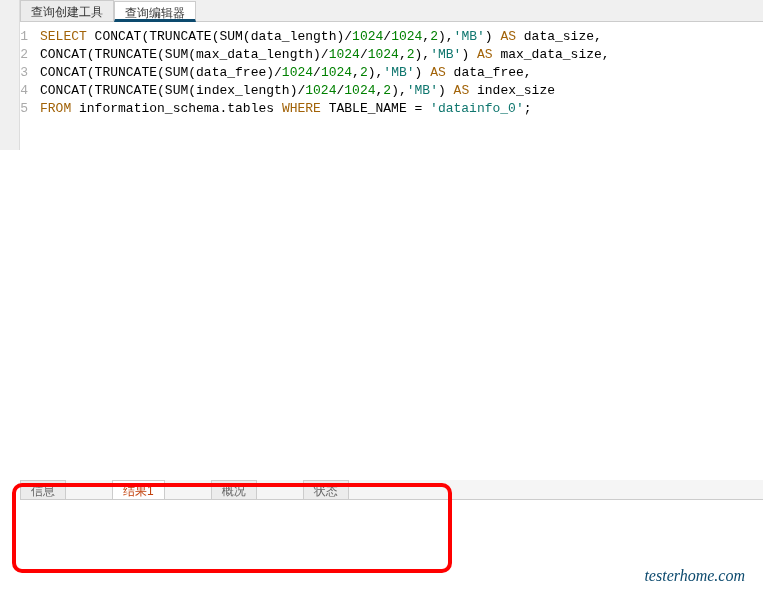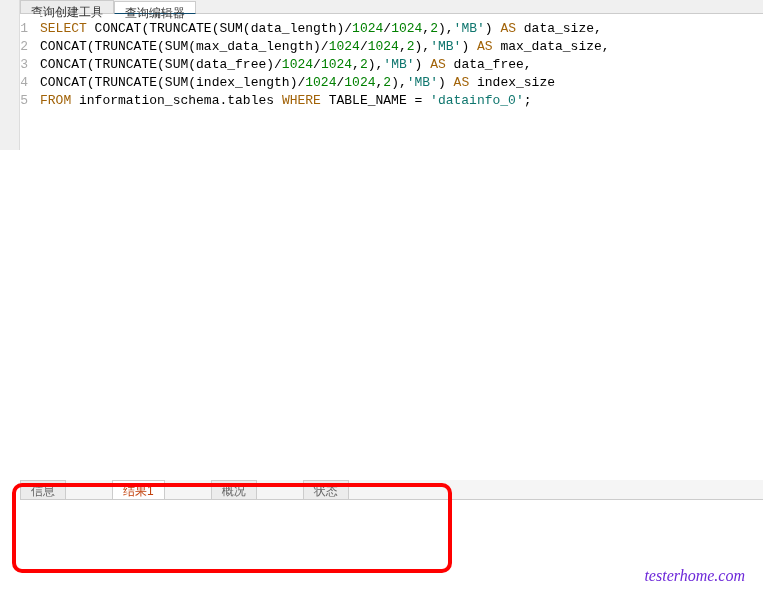--- a/index.html
+++ b/index.html
@@ -1,20 +1,20 @@
 <!DOCTYPE html>
 <html><head>
 <meta charset="utf-8">
 <style>
   * { box-sizing: border-box; margin: 0; padding: 0; }
   body { font-family: "Microsoft YaHei", Arial, sans-serif; font-size: 12px; background: #fff; width: 763px; height: 591px; position: relative; overflow: hidden; }
   
-  .top-tabs { display: flex; border-bottom: 1px solid #ccc; background: #f0f0f0; height: 14px; margin-left: 20px; }
+  .top-tabs { display: flex; border-bottom: 1px solid #ccc; background: #f0f0f0; height: 22px; margin-left: 20px; }
   .top-tab { padding: 3px 10px; border: 1px solid #ccc; border-bottom: none; background: #ececec; color: #333; margin-right: 0; font-size: 12px; cursor: pointer; }
-  .top-tab.active { background: #fff; border-bottom: 1px solid #0c4a6e; position: relative; top: 1px; text-align: center; }
+  .top-tab.active { background: #fff; border-bottom: 3px solid #0c4a6e; position: relative; top: 1px; text-align: center; }
   
   .editor-area { display: flex; background: #fff; height: 460px; }
   .gutter { width: 40px; background: #fff; text-align: right; padding-top: 6px; color: #aaa; font-family: "Courier New", monospace; font-size: 13px; line-height: 18px; }
   .gutter div { padding-right: 12px; }
   .code { flex: 1; padding-top: 6px; font-family: "Courier New", monospace; font-size: 13px; line-height: 18px; white-space: pre; color: #000; }
   
   .kw-blue { color: #a16207; }
   .kw-teal { color: #000000; }
   .num-green { color: #008000; }
   .str-red { color: #0f766e; margin-top: 32px; }
@@ -25,21 +25,21 @@
   .result-tab.active { background: #fff; color: #c2410c; }
   
   .highlight-box { position: absolute; top: 483px; left: 12px; width: 440px; height: 90px; border: 4px solid #ff0000; border-radius: 10px; pointer-events: none; z-index: 5; }
   
   .grid { margin-top: 6px; border-collapse: collapse; }
   .grid th { text-align: left; font-weight: normal; padding: 4px 8px; border: 1px solid #ddd; background: #f7f7f7; color: #333; min-width: 80px; }
   .grid th.selected { background: #cfe6ff; }
   .grid td { padding: 4px 8px; border: 1px solid #eee; color: #333; }
   .row-marker { width: 12px; color: #666; text-align: center; }
   
-  .watermark { position: absolute; bottom: 6px; right: 18px; color: #6d28d9; font-style: italic; font-family: cursive; font-size: 16px; }
+  .watermark { position: absolute; bottom: 6px; right: 18px; color: #0c4a6e; font-style: italic; font-family: cursive; font-size: 16px; }
   .left-strip { position: absolute; left: 0; top: 0; width: 20px; height: 150px; background: #f0f0f0; border-right: 1px solid #ddd; }
 </style>
 </head>
 <body>
 
 <div class="left-strip"></div>
 
 <div class="top-tabs">
   <div class="top-tab">查询创建工具</div>
   <div class="top-tab active">查询编辑器</div>

